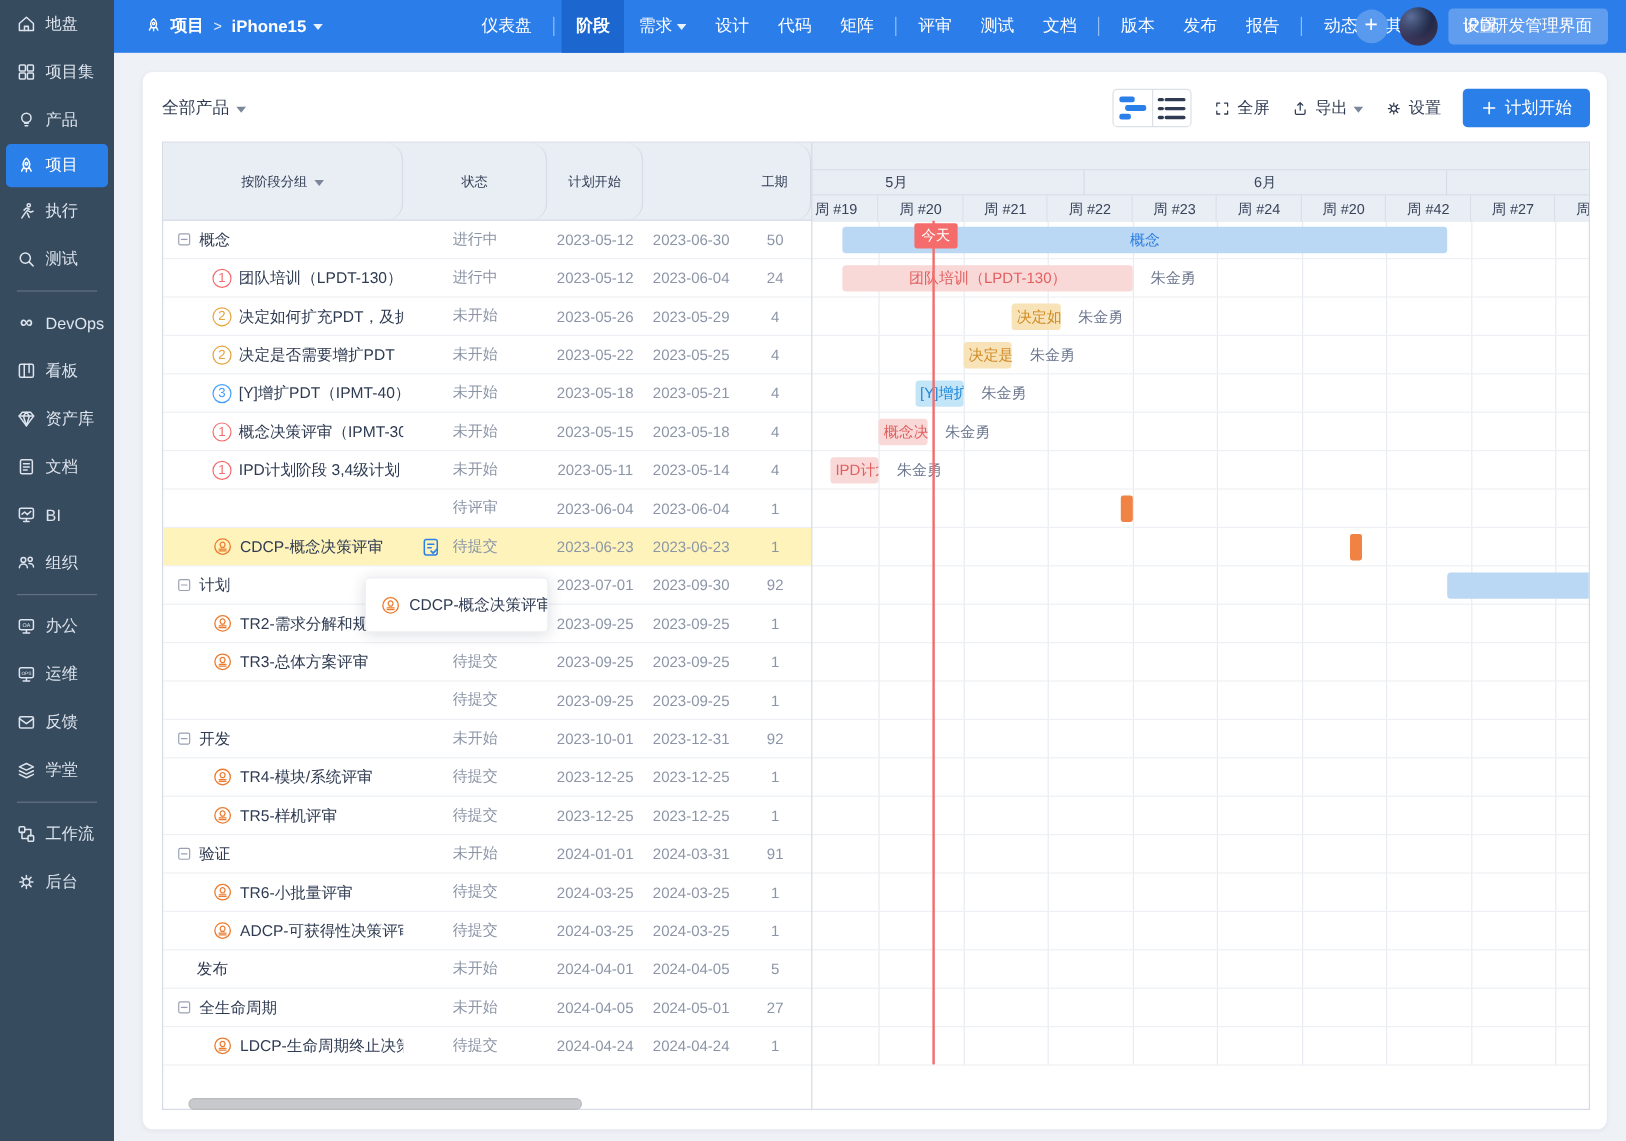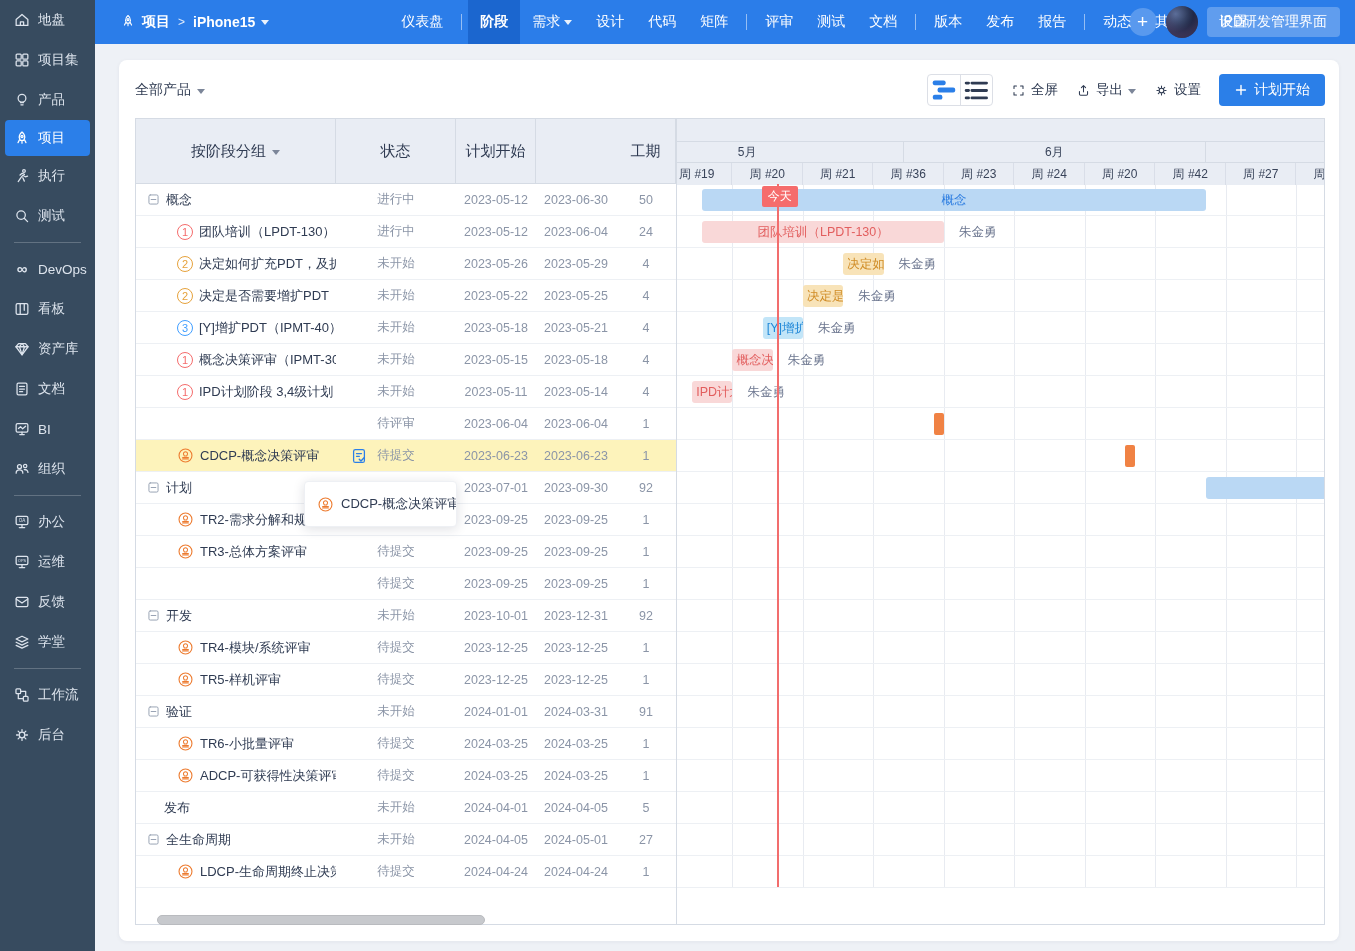--- a/index.html
+++ b/index.html
@@ -41,21 +41,21 @@
   .seg-btn { width:32px; height:30px; display:flex; align-items:center; justify-content:center; cursor:pointer; }
   .seg-btn + .seg-btn { border-left:1px solid #dcdfe6; }
   .tb-btn { display:flex; align-items:center; gap:5px; font-size:13.5px; color:#2f3b52; cursor:pointer; white-space:nowrap; }
   .tb-btn svg { width:15px; height:15px; }
   .primary-btn { display:flex; align-items:center; gap:6px; background:#2b7fe8; color:#fff; font-size:14px; height:32px; padding:0 15px; border-radius:4px; cursor:pointer; white-space:nowrap; }
   .primary-btn svg { width:14px; height:14px; }
 
   
   .grid { position:absolute; left:135px; top:118px; width:1190px; height:807px; border:1px solid #d5dbe4; background:#fff; }
   .grid-header { position:absolute; left:0; top:0; width:1188px; height:65px; background:#e9edf4; border-bottom:1px solid #d5dbe4; }
-  .hcell { position:absolute; top:0; height:65px; display:flex; align-items:center; justify-content:center; gap:6px; font-size:15px; color:#2f3b52; border-right:1px solid #d5dbe4; }
+  .hcell { position:absolute; top:0; height:65px; display:flex; align-items:center; justify-content:center; gap:6px; font-size:11px; color:#2f3b52; border-right:1px solid #d5dbe4;border-radius:15px; }
   .gantt-clip { position:absolute; left:540px; top:0; width:648px; height:805px; overflow:hidden; }
   .month-row { position:absolute; left:0; top:22px; width:100%; height:21px; border-top:1px solid #d5dbe4; }
   .month-cell { position:absolute; top:0; height:21px; border-right:1px solid #d5dbe4; display:flex; align-items:center; justify-content:center; font-size:12px; color:#39445a; background:#e9edf4; }
   .week-row { position:absolute; left:0; top:43px; width:100%; height:22px; border-top:1px solid #d5dbe4; }
   .week-cell { position:absolute; top:0; height:22px; border-right:1px solid #d9dee8; display:flex; align-items:center; justify-content:center; font-size:12px; color:#39445a; background:#e9edf4; white-space:nowrap; }
   .vline { position:absolute; width:1px; background:#e8ebf1; }
   .panel-divider { position:absolute; left:540px; top:0; width:1px; height:805px; background:#d5dbe4; z-index:6; }
 
   .row { position:absolute; left:0; width:1188px; height:32px; border-bottom:1px solid #edf0f4; cursor:pointer; }
   .row-hl { position:absolute; left:0; top:0; width:540px; height:31px; background:#fdf3bb; }
@@ -416,21 +416,21 @@
     <div class="gantt-clip" id="gantt-clip">
         <div class="month-row">
           <div class="month-cell" style="left: -84.4998px; width: 312.213px;">5月</div>
           <div class="month-cell" style="left: 227.714px; width: 302.142px;">6月</div>
           <div class="month-cell" style="left: 529.856px; width: 312.213px;"></div>
         </div>
         <div class="week-row">
           <div class="week-cell" style="left: -14px; width: 70.4998px;">周 #19</div>
           <div class="week-cell" style="left: 56.4998px; width: 70.4998px;">周 #20</div>
           <div class="week-cell" style="left: 127px; width: 70.4998px;">周 #21</div>
-          <div class="week-cell" style="left: 197.499px; width: 70.4998px;">周 #36</div>
+          <div class="week-cell" style="left: 197.499px; width: 70.4998px;">周 #22</div>
           <div class="week-cell" style="left: 267.999px; width: 70.4998px;">周 #23</div>
           <div class="week-cell" style="left: 338.499px; width: 70.4998px;">周 #24</div>
           <div class="week-cell" style="left: 408.999px; width: 70.4998px;">周 #20</div>
           <div class="week-cell" style="left: 479.499px; width: 70.4998px;">周 #42</div>
           <div class="week-cell" style="left: 549.998px; width: 70.4998px;">周 #27</div>
           <div class="week-cell" style="left: 620.498px; width: 70.4998px;">周 #28</div>
         </div>
         <div class="vline" style="left: 56.4998px; top: 65px; height: 704px;"></div>
         <div class="vline" style="left: 127px; top: 65px; height: 704px;"></div>
         <div class="vline" style="left: 197.499px; top: 65px; height: 704px;"></div>

